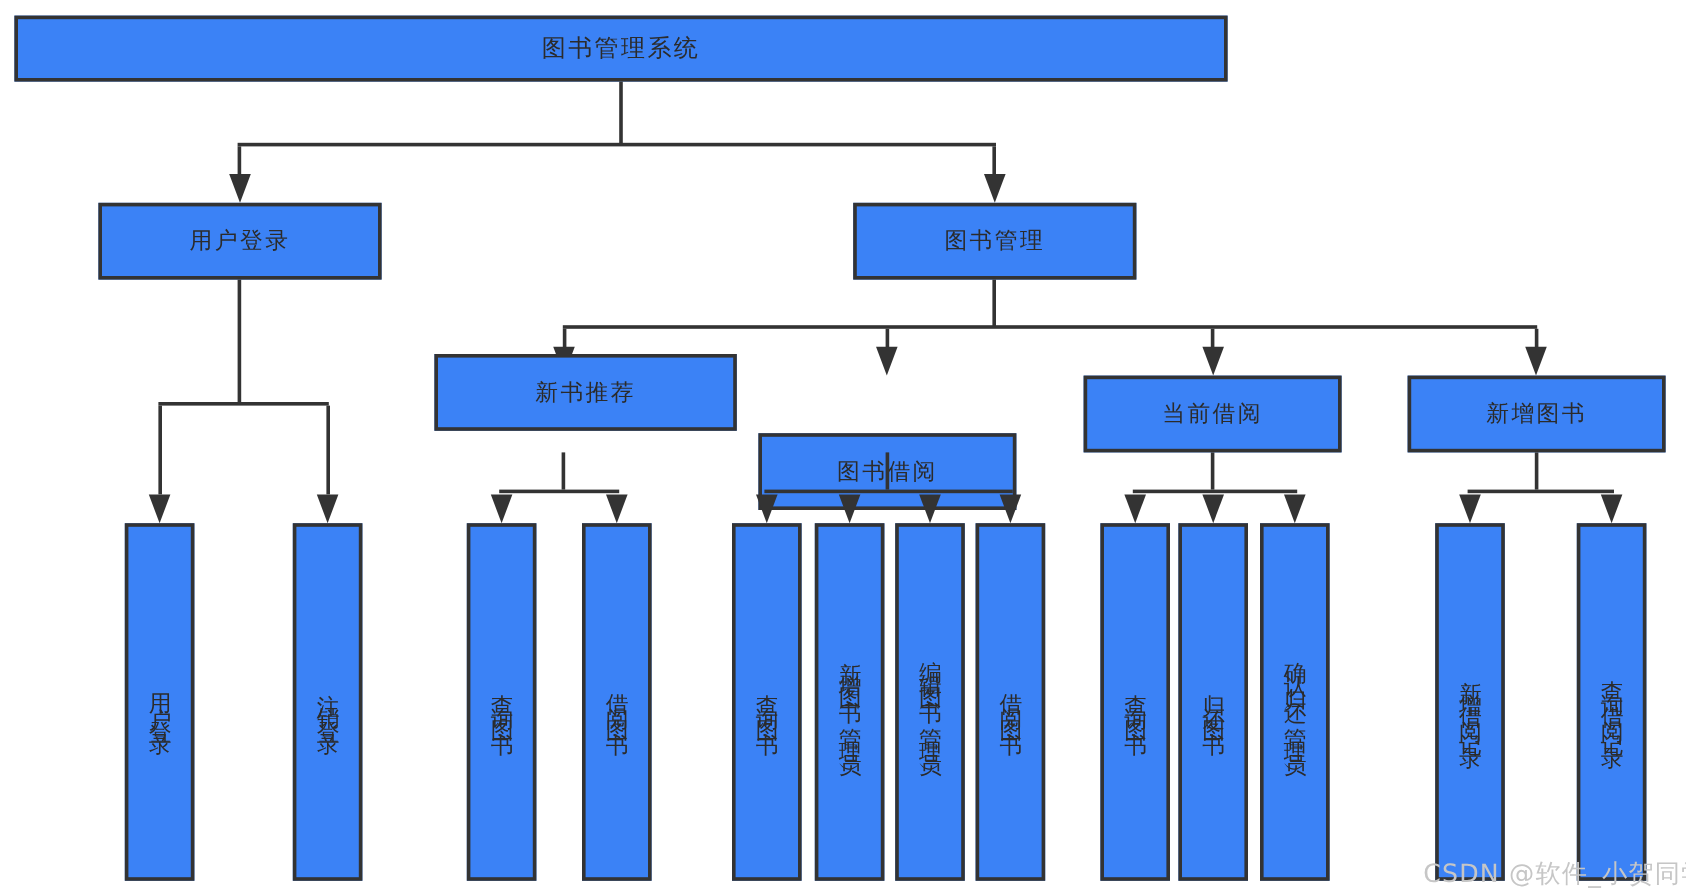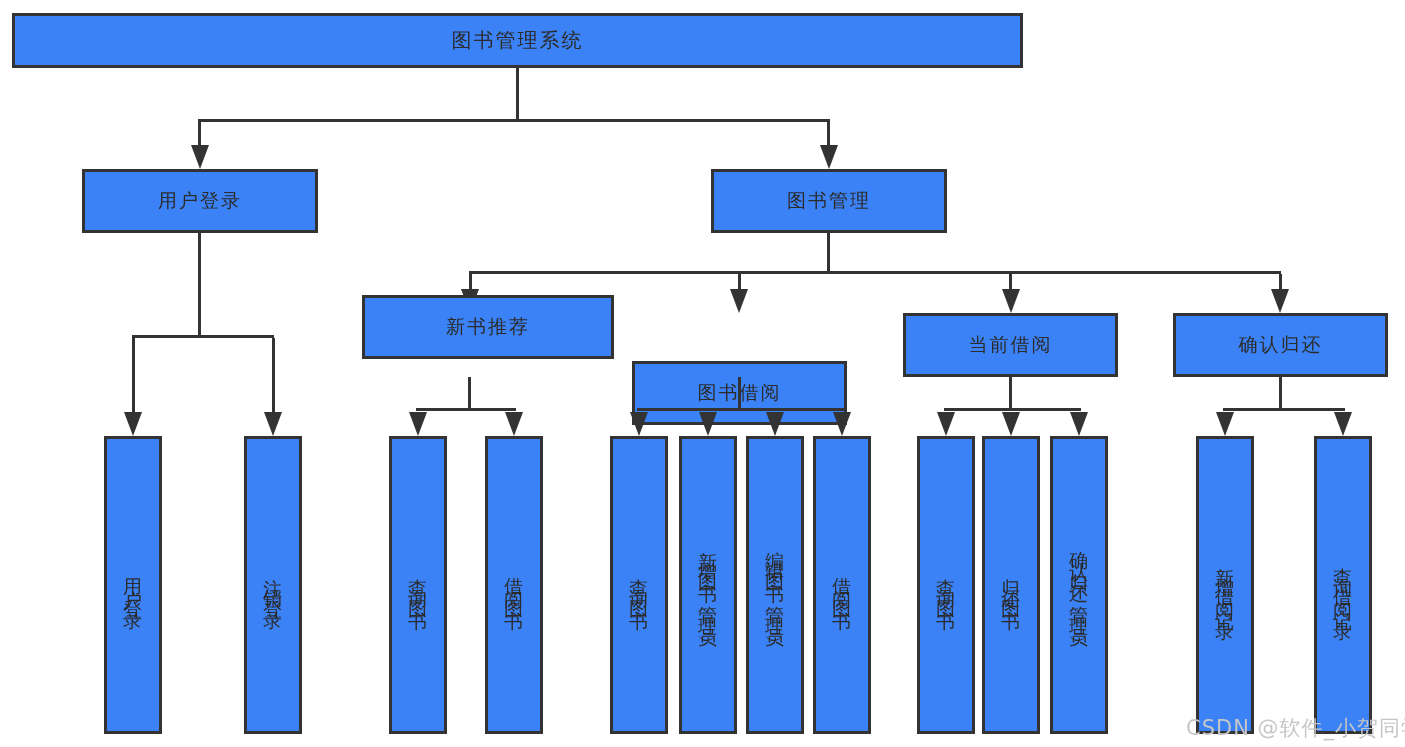--- a/index.html
+++ b/index.html
@@ -104,21 +104,21 @@
   <div class="box" style="left:362px;top:295px;width:252px;height:64px;">
     <span class="hlabel">新书推荐</span>
   </div>
   <div class="box" style="left:632px;top:313px;width:215px;height:64px;margin-top:48px;">
     <span class="hlabel">图书借阅</span>
   </div>
   <div class="box" style="left:903px;top:313px;width:215px;height:64px;">
     <span class="hlabel">当前借阅</span>
   </div>
   <div class="box" style="left:1173px;top:313px;width:215px;height:64px;">
-    <span class="hlabel">确认归还</span>
+    <span class="hlabel">新增图书</span>
   </div>
 
   <div class="vline" style="left:468px;top:377px;width:3px;height:31px;"></div>
   <div class="hline" style="left:416px;top:408px;width:100px;height:3px;"></div>
   <div class="arrow" style="left:409px;top:412px;"></div>
   <div class="arrow" style="left:505px;top:412px;"></div>
 
   <div class="vline" style="left:738px;top:377px;width:3px;height:31px;"></div>
   <div class="hline" style="left:637px;top:408px;width:207px;height:3px;"></div>
   <div class="arrow" style="left:630px;top:412px;"></div>

